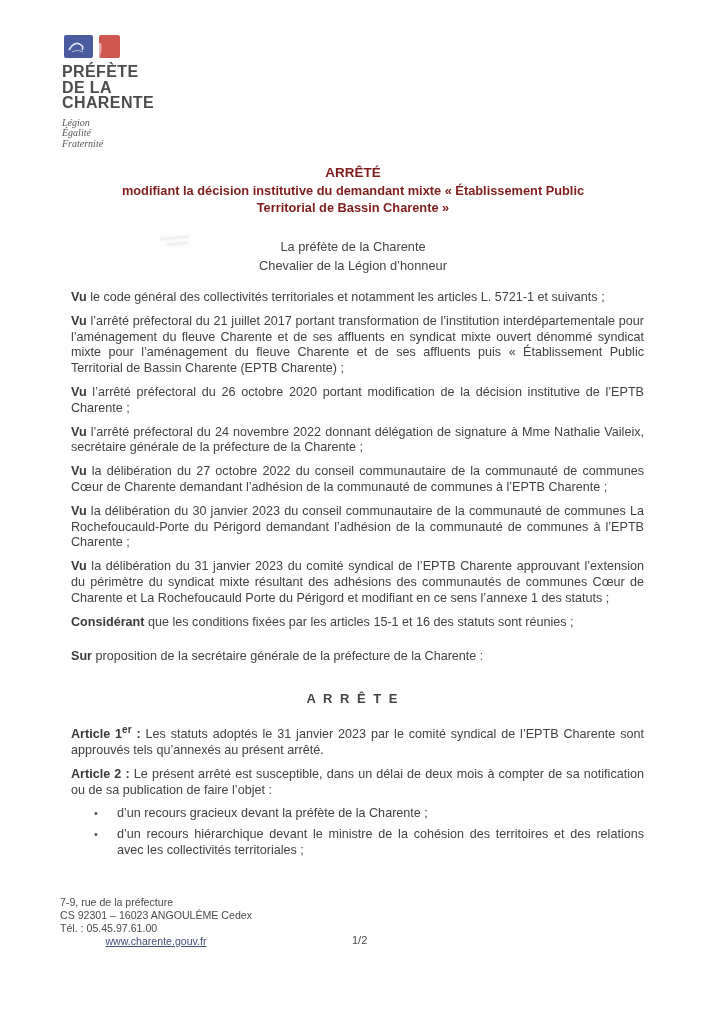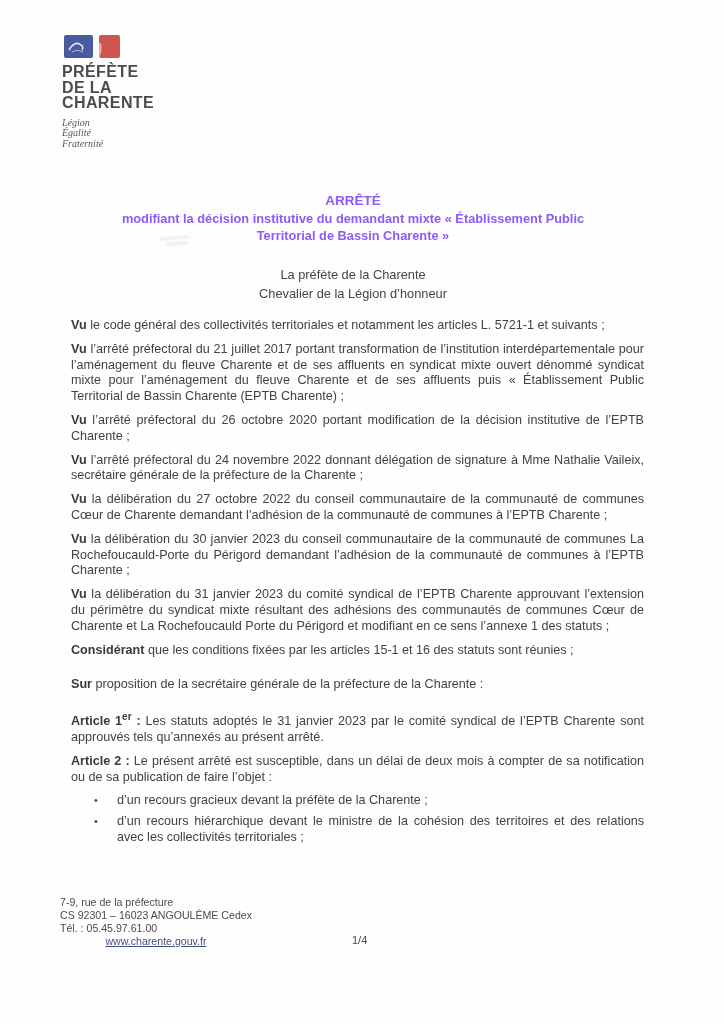--- a/index.html
+++ b/index.html
@@ -31,21 +31,21 @@
   .institution {
     margin-top: 6px; font-weight: bold; font-size: 16px; line-height: 15.5px;
     letter-spacing: 0.4px; color: #4c4c4c;
   }
   .motto {
     margin-top: 7px; font-family: "Liberation Serif", "DejaVu Serif", serif;
     font-style: italic; font-size: 10px; line-height: 10.5px; color: #575757;
   }
 
   
-  .title-block { margin-top: 44px; text-align: center; font-weight: bold; color: #8b5cf6; }
+  .title-block { margin-top: 16px; text-align: center; font-weight: bold; color: #7f1d1d; }
   .title-main { font-size: 13.5px; line-height: 16px; }
   .title-sub { font-size: 12.8px; line-height: 17px; margin-top: 1px; padding: 0 30px; }
 
   
   .smudge {
     position: absolute; left: 146px; top: 233px; width: 56px; height: 22px;
     opacity: 0.18; filter: blur(1px); transform: rotate(-5deg);
   }
   .smudge i { display: block; height: 2px; background: #777; margin: 4px 0; border-radius: 2px; }
   .smudge i:first-child { width: 30px; margin-left: 14px; }
@@ -136,20 +136,21 @@
     <p class="para"><span class="lead">Vu</span> <span>l’arrêté préfectoral du 21 juillet 2017 portant transformation de l’institution interdépartementale pour l’aménagement du fleuve Charente et de ses affluents en syndicat mixte ouvert dénommé syndicat mixte pour l’aménagement du fleuve Charente et de ses affluents puis « Établissement Public Territorial de Bassin Charente  (EPTB Charente) ;</span></p>
     <p class="para"><span class="lead">Vu</span> <span>l’arrêté préfectoral du 26 octobre 2020 portant modification de la décision institutive de l’EPTB Charente ;</span></p>
     <p class="para"><span class="lead">Vu</span> <span>l’arrêté préfectoral du 24 novembre 2022 donnant délégation de signature à Mme Nathalie Vaileix, secrétaire générale de la préfecture de la Charente ;</span></p>
     <p class="para"><span class="lead">Vu</span> <span>la délibération du 27 octobre 2022 du conseil communautaire de la communauté de communes Cœur de Charente demandant l’adhésion de la communauté de communes à l’EPTB Charente ;</span></p>
     <p class="para"><span class="lead">Vu</span> <span>la délibération du 30 janvier 2023 du conseil communautaire de la communauté de communes La Rochefoucauld-Porte du Périgord demandant l’adhésion de la communauté de communes à l’EPTB Charente ;</span></p>
     <p class="para"><span class="lead">Vu</span> <span>la délibération du 31 janvier 2023 du comité syndical de l’EPTB Charente approuvant l’extension du périmètre du syndicat mixte résultant des adhésions des communautés de communes Cœur de Charente et La Rochefoucauld Porte du Périgord et modifiant en ce sens l’annexe 1 des statuts ;</span></p>
     <p class="para"><span class="lead">Considérant</span> <span>que les conditions fixées par les articles 15-1 et 16 des statuts sont réunies ;</span></p>
 
     <p class="para proposition"><span class="lead">Sur</span> <span>proposition de la secrétaire générale de la préfecture de la Charente :</span></p>
 
+    <div class="arrete-heading">A R R Ê T E</div>
 
     <div class="articles">
       <p class="para"><span class="lead"><span>Article 1</span><sup>er</sup><span> : </span></span><span>Les statuts adoptés le 31 janvier 2023 par le comité syndical de l’EPTB Charente sont approuvés tels qu’annexés au présent arrêté.</span></p>
 
       <p class="para"><span class="lead"><span>Article 2</span><span> : </span></span><span>Le présent arrêté est susceptible, dans un délai de deux mois à compter de sa notification ou de sa publication de faire l’objet :</span></p>
 
       <ul class="bullets">
         <li class="bullet-item">
           <span class="bullet-glyph">•</span>
           <span class="bullet-text">d’un recours gracieux devant la préfète de la Charente ;</span>
@@ -162,15 +163,15 @@
     </div>
   </div>
 
   <div class="footer">
     <div>7-9, rue de la préfecture</div>
     <div>CS 92301 – 16023 ANGOULÊME Cedex</div>
     <div>Tél. : 05.45.97.61.00</div>
     <div class="website">www.charente.gouv.fr</div>
   </div>
 
-  <div class="page-indicator">1/4</div>
+  <div class="page-indicator">1/2</div>
 
 </div>
 
 </body></html>

